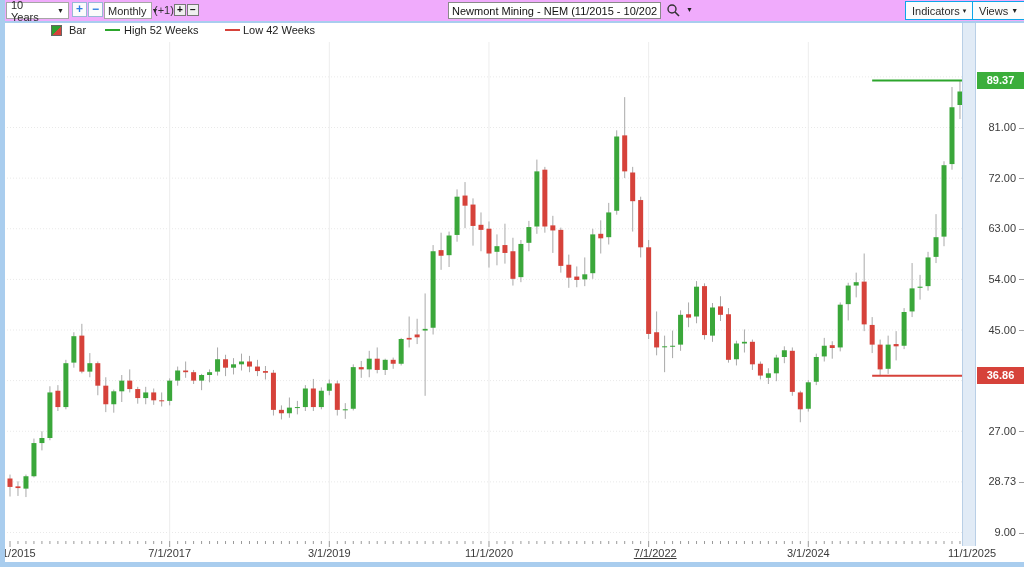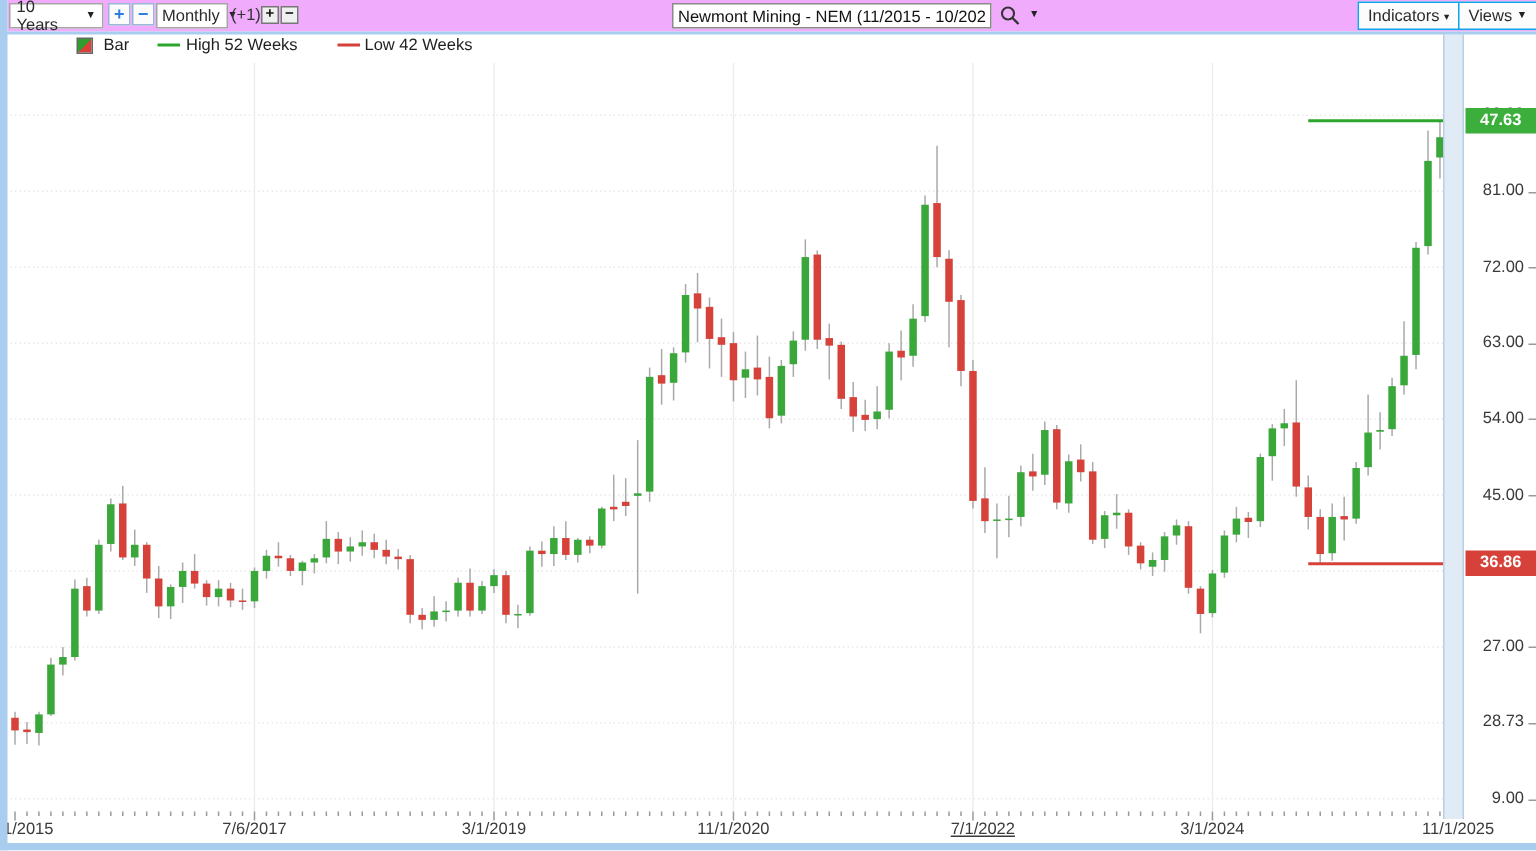--- a/index.html
+++ b/index.html
@@ -442,29 +442,29 @@
     <div class="y-edge-tick" style="top: 380.625px;"></div>
     <div class="y-label" style="top: 424.75px;">27.00</div>
     <div class="y-edge-tick" style="top: 431.25px;"></div>
     <div class="y-label" style="top: 475.375px;">28.73</div>
     <div class="y-edge-tick" style="top: 481.875px;"></div>
     <div class="y-label" style="top: 526px;">9.00</div>
     <div class="y-edge-tick" style="top: 532.5px;"></div>
   </div>
 <div id="x-axis">
     <div class="x-label" style="left: 2px; text-align: left;">1/2015</div>
-    <div class="x-label" style="left: 141.66px; text-align: center;">7/6/2017</div>
+    <div class="x-label" style="left: 141.66px; text-align: center;">7/1/2017</div>
     <div class="x-label" style="left: 301.32px; text-align: center;">3/1/2019</div>
     <div class="x-label" style="left: 460.98px; text-align: center;">11/1/2020</div>
     <div class="x-label" style="left: 620.64px; text-align: right; text-decoration: underline;">7/1/2022</div>
     <div class="x-label" style="left: 780.3px; text-align: center;">3/1/2024</div>
     <div class="x-label" style="left: 948px; ">11/1/2025</div>
   </div>
 
-<div class="badge" style="top:72px;background:#3bae3b;">47.63</div>
+<div class="badge" style="top:72px;background:#3bae3b;">89.37</div>
 <div class="badge" style="top:367px;background:#d6423a;">36.86</div>
 
 <div class="vstrip"></div>
 
 <div class="legend-swatch" style="left:51px;background:linear-gradient(135deg,#2f9e2f 0 50%,#d6423a 50% 100%);"></div>
 <div class="legend-item" style="left:69px;">Bar</div>
 <div class="legend-dash" style="left:105px;background:#2ca52c;"></div>
 <div class="legend-item" style="left:124px;">High 52 Weeks</div>
 <div class="legend-dash" style="left:225px;background:#d6423a;"></div>
 <div class="legend-item" style="left:243px;">Low 42 Weeks</div>

